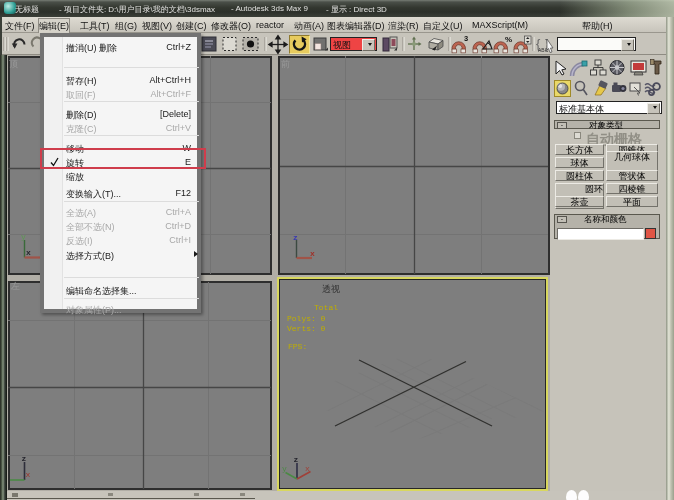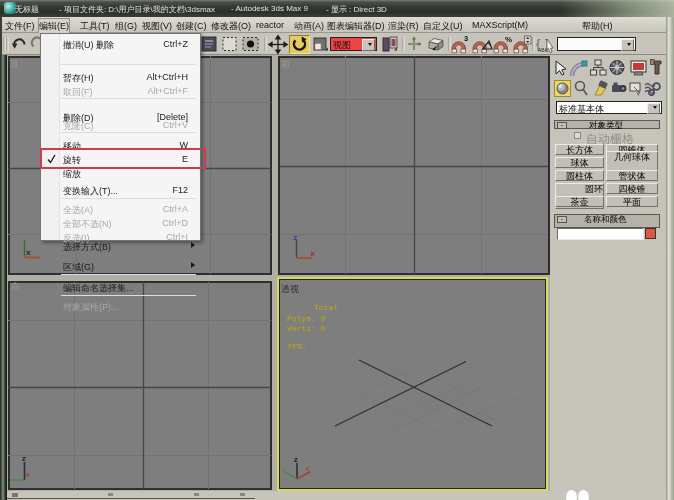--- a/index.html
+++ b/index.html
@@ -17,21 +17,21 @@
 #vparea{left:7px;top:55px;width:543px;height:436px;background:#b1aea6;}
 .vp{position:absolute;background:#7e7e7e;border:2px solid #2e2e2e;box-sizing:border-box;}
 #vp-top{left:1px;top:1px;width:264px;height:219px;}
 #vp-front{left:271px;top:1px;width:272px;height:219px;}
 #vp-left{left:1px;top:226px;width:264px;height:209px;}
 #vp-persp{left:270px;top:222px;width:271px;height:214px;border:2px solid #d8d75e;background:#b1aea6;}
 #vp-persp-in{position:absolute;left:0px;top:0px;width:267px;height:210px;background:#7e7e7e;border:1px solid #262626;box-sizing:border-box;}
 .vplabel{position:absolute;font-size:9px;color:#999;z-index:3;}
 #cmdpanel{left:550px;top:55px;width:116px;height:436px;background:#c6c3ba;}
 #bottombar{left:7px;top:491px;width:659px;height:9px;background:#c7c4bb;}
-#menu{left:40px;top:33px;width:161px;height:208px;background:#f5f5f5;border:1px solid #737373;box-sizing:border-box;box-shadow:2px 2px 3px rgba(0,0,0,.35);z-index:10;}
+#menu{left:40px;top:33px;width:161px;height:280px;background:#f5f5f5;border:4px solid #737373;box-sizing:border-box;box-shadow:2px 2px 3px rgba(0,0,0,.35);z-index:10;}
 #menu .gutter{position:absolute;left:0;top:0;width:18px;height:100%;background:#f1f1f1;border-right:1px solid #e2e2e2;}
 .mrow{position:absolute;left:0;width:159px;height:14px;font-size:9px;color:#1a1a1a;}
 .mrow .lbl{position:absolute;left:22px;top:2px;}
 .mrow .sc{position:absolute;right:12px;top:2px;}
 .mrow.dis{color:#a8a8a8;}
 .msep{position:absolute;left:20px;width:135px;height:1px;background:#dcdcdc;}
 .marrow{position:absolute;right:5px;top:3px;width:0;height:0;border-left:4px solid #1a1a1a;border-top:3px solid transparent;border-bottom:3px solid transparent;}
 #redbox{left:40px;top:148px;width:162px;height:17px;border:2px solid #cf3d4c;z-index:12;background:transparent;}
 .panelbtn{position:absolute;font-size:9px;color:#000;background:#c2bfb6;border:1px solid;border-color:#eceae4 #73716a #73716a #eceae4;text-align:center;line-height:11px;box-sizing:border-box;}
 </style></head>
@@ -249,21 +249,21 @@
   <g font-family="Liberation Mono" font-size="8" fill="#bfae00">
     <text x="314" y="310">Total</text>
     <text x="287" y="321">Polys: 0</text>
     <text x="287" y="331">Verts: 0</text>
     <text x="288" y="349">FPS:</text>
   </g>
 </svg>
 <div class="vplabel" style="left:9px;top:58px;">顶</div>
 <div class="vplabel" style="left:281px;top:58px;">前</div>
 <div class="vplabel" style="left:11px;top:280px;">左</div>
-<div class="vplabel" style="left:281px;top:283px;color:#333;">透视</div>
+<div class="vplabel" style="left:281px;top:283px;color:#333;padding-left:41px;">透视</div>
 
 <div class="abs" id="cmdpanel">
  <svg style="position:absolute;left:0;top:0;" width="116" height="200">
 
   <path d="M 6 6 L 6 19 L 9.5 15.5 L 12 20 L 14 19 L 11.8 14.8 L 16 14 Z" fill="#f2f2f2" stroke="#222" stroke-width="1"></path>
 
   <path d="M 22 21 A 12 12 0 0 1 34 9" fill="none" stroke="#8a88a0" stroke-width="4.5"></path>
   <path d="M 22 21 A 12 12 0 0 1 34 9" fill="none" stroke="#b8b6cc" stroke-width="1.5"></path>
   <rect x="32" y="6" width="5" height="5" fill="#3aa0a8" stroke="#1a6a70" stroke-width="0.8"></rect>
 
@@ -314,32 +314,32 @@
  <div style="position:absolute;left:6px;top:46px;width:106px;height:13px;background:#fff;border:1px solid #222;box-sizing:border-box;">
   <span style="position:absolute;left:2px;top:0.5px;font-size:9px;color:#111;">标准基本体</span>
   <div style="position:absolute;right:1px;top:1px;width:11px;height:9px;background:#c6c3ba;border:1px solid;border-color:#efede7 #6e6b62 #6e6b62 #efede7;"></div>
   <div style="position:absolute;right:4px;top:4px;width:0;height:0;border-top:3px solid #111;border-left:2.5px solid transparent;border-right:2.5px solid transparent;"></div>
  </div>
  <div style="position:absolute;left:4px;top:65px;width:106px;height:9px;background:#b5b2a9;border:1px solid #5a584e;box-sizing:border-box;">
    <span style="position:absolute;left:34px;top:-1px;font-size:8.5px;color:#000;">对象类型</span>
    <div style="position:absolute;left:2px;top:1px;width:8px;height:5px;background:#c2bfb6;border:1px solid #56544e;font-size:7px;line-height:3px;text-align:center;">-</div>
  </div>
  <div style="position:absolute;left:24px;top:77px;width:7px;height:7px;background:#dddbd3;border:1px solid #8a887e;box-sizing:border-box;"></div>
- <span style="position:absolute;left:36px;top:76px;font-size:12px;color:#918f86;">自动栅格</span>
+ <span style="position:absolute;left:36px;top:76px;font-size:14px;color:#918f86;font-weight:bold;">自动栅格</span>
  <div class="panelbtn" style="left:5px;top:88.5px;width:49px;height:11px;">长方体</div>
  <div class="panelbtn" style="left:56px;top:88.5px;width:52px;height:11px;">圆锥体</div>
  <div class="panelbtn" style="left:5px;top:101.5px;width:49px;height:11px;">球体</div>
  <div class="panelbtn" style="left:56px;top:96px;width:52px;height:27px;">几何球体</div>
  <div class="panelbtn" style="left:5px;top:114.5px;width:49px;height:11px;">圆柱体</div>
  <div class="panelbtn" style="left:56px;top:114.5px;width:52px;height:11px;">管状体</div>
  <div class="panelbtn" style="left:5px;top:127.5px;width:49px;height:26px;text-align:right;">圆环</div>
  <div class="panelbtn" style="left:56px;top:127.5px;width:52px;height:11px;">四棱锥</div>
  <div class="panelbtn" style="left:5px;top:140.5px;width:49px;height:11px;">茶壶</div>
  <div class="panelbtn" style="left:56px;top:140.5px;width:52px;height:11px;">平面</div>
- <div style="position:absolute;left:4px;top:158.5px;width:106px;height:14px;background:#b5b2a9;border:1px solid #5a584e;box-sizing:border-box;">
+ <div style="position:absolute;left:4px;top:158.5px;width:106px;height:25px;background:#b5b2a9;border:1px solid #5a584e;box-sizing:border-box;">
    <span style="position:absolute;left:29px;top:-1px;font-size:8.5px;color:#000;">名称和颜色</span>
    <div style="position:absolute;left:2px;top:1px;width:8px;height:5px;background:#c2bfb6;border:1px solid #56544e;font-size:7px;line-height:3px;text-align:center;">-</div>
  </div>
  <div style="position:absolute;left:7px;top:172.5px;width:87px;height:12px;background:#fff;border:1px solid;border-color:#6e6c66 #eceae4 #eceae4 #6e6c66;box-sizing:border-box;"></div>
  <div style="position:absolute;left:95px;top:173px;width:11px;height:11px;background:#e05545;border:1px solid #333;box-sizing:border-box;"></div>
 </div>
 
 <div class="abs" id="bottombar"></div>
 <div class="abs" style="left:7px;top:497.5px;width:248px;height:1.5px;background:#5a584e;"></div>
 <div class="abs" style="left:12px;top:492.5px;width:6px;height:4px;background:#7a786e;"></div>
@@ -357,21 +357,21 @@
   <div class="msep" style="top:30px;"></div>
   <div class="mrow" style="top:36px;">
       <span class="lbl">暂存(H)</span>
       <span class="sc">Alt+Ctrl+H</span>
     </div>
   <div class="mrow dis" style="top:50px;">
       <span class="lbl">取回(F)</span>
       <span class="sc">Alt+Ctrl+F</span>
     </div>
   <div class="msep" style="top:64px;"></div>
-  <div class="mrow" style="top:76px;text-align:right;">
+  <div class="mrow" style="top:70px;text-align:right;">
       <span class="lbl">删除(D)</span>
       <span class="sc">[Delete]</span>
     </div>
   <div class="mrow dis" style="top:84px;">
       <span class="lbl">克隆(C)</span>
       <span class="sc">Ctrl+V</span>
     </div>
   <div class="msep" style="top:98px;"></div>
   <div class="mrow" style="top:104px;">
       <span class="lbl">移动</span>
@@ -394,26 +394,22 @@
       <span class="sc">Ctrl+A</span>
     </div>
   <div class="mrow dis" style="top:182px;">
       <span class="lbl">全部不选(N)</span>
       <span class="sc">Ctrl+D</span>
     </div>
   <div class="mrow dis" style="top:196px;">
       <span class="lbl">反选(I)</span>
       <span class="sc">Ctrl+I</span>
     </div>
-  <div class="mrow" style="top:205px;">
+  <div class="mrow" style="top:211px;">
       <span class="lbl">选择方式(B)</span>
-      <span class="marrow"></span>
-    </div>
-  <div class="mrow" style="top:225px;">
-      <span class="lbl">区域(G)</span>
       <span class="marrow"></span>
     </div>
   <div class="msep" style="top:240px;"></div>
   <div class="mrow" style="top:246px;">
       <span class="lbl">编辑命名选择集...</span>
     </div>
   <div class="msep" style="top:261px;"></div>
   <div class="mrow dis" style="top:265px;">
       <span class="lbl">对象属性(P)...</span>
     </div>

